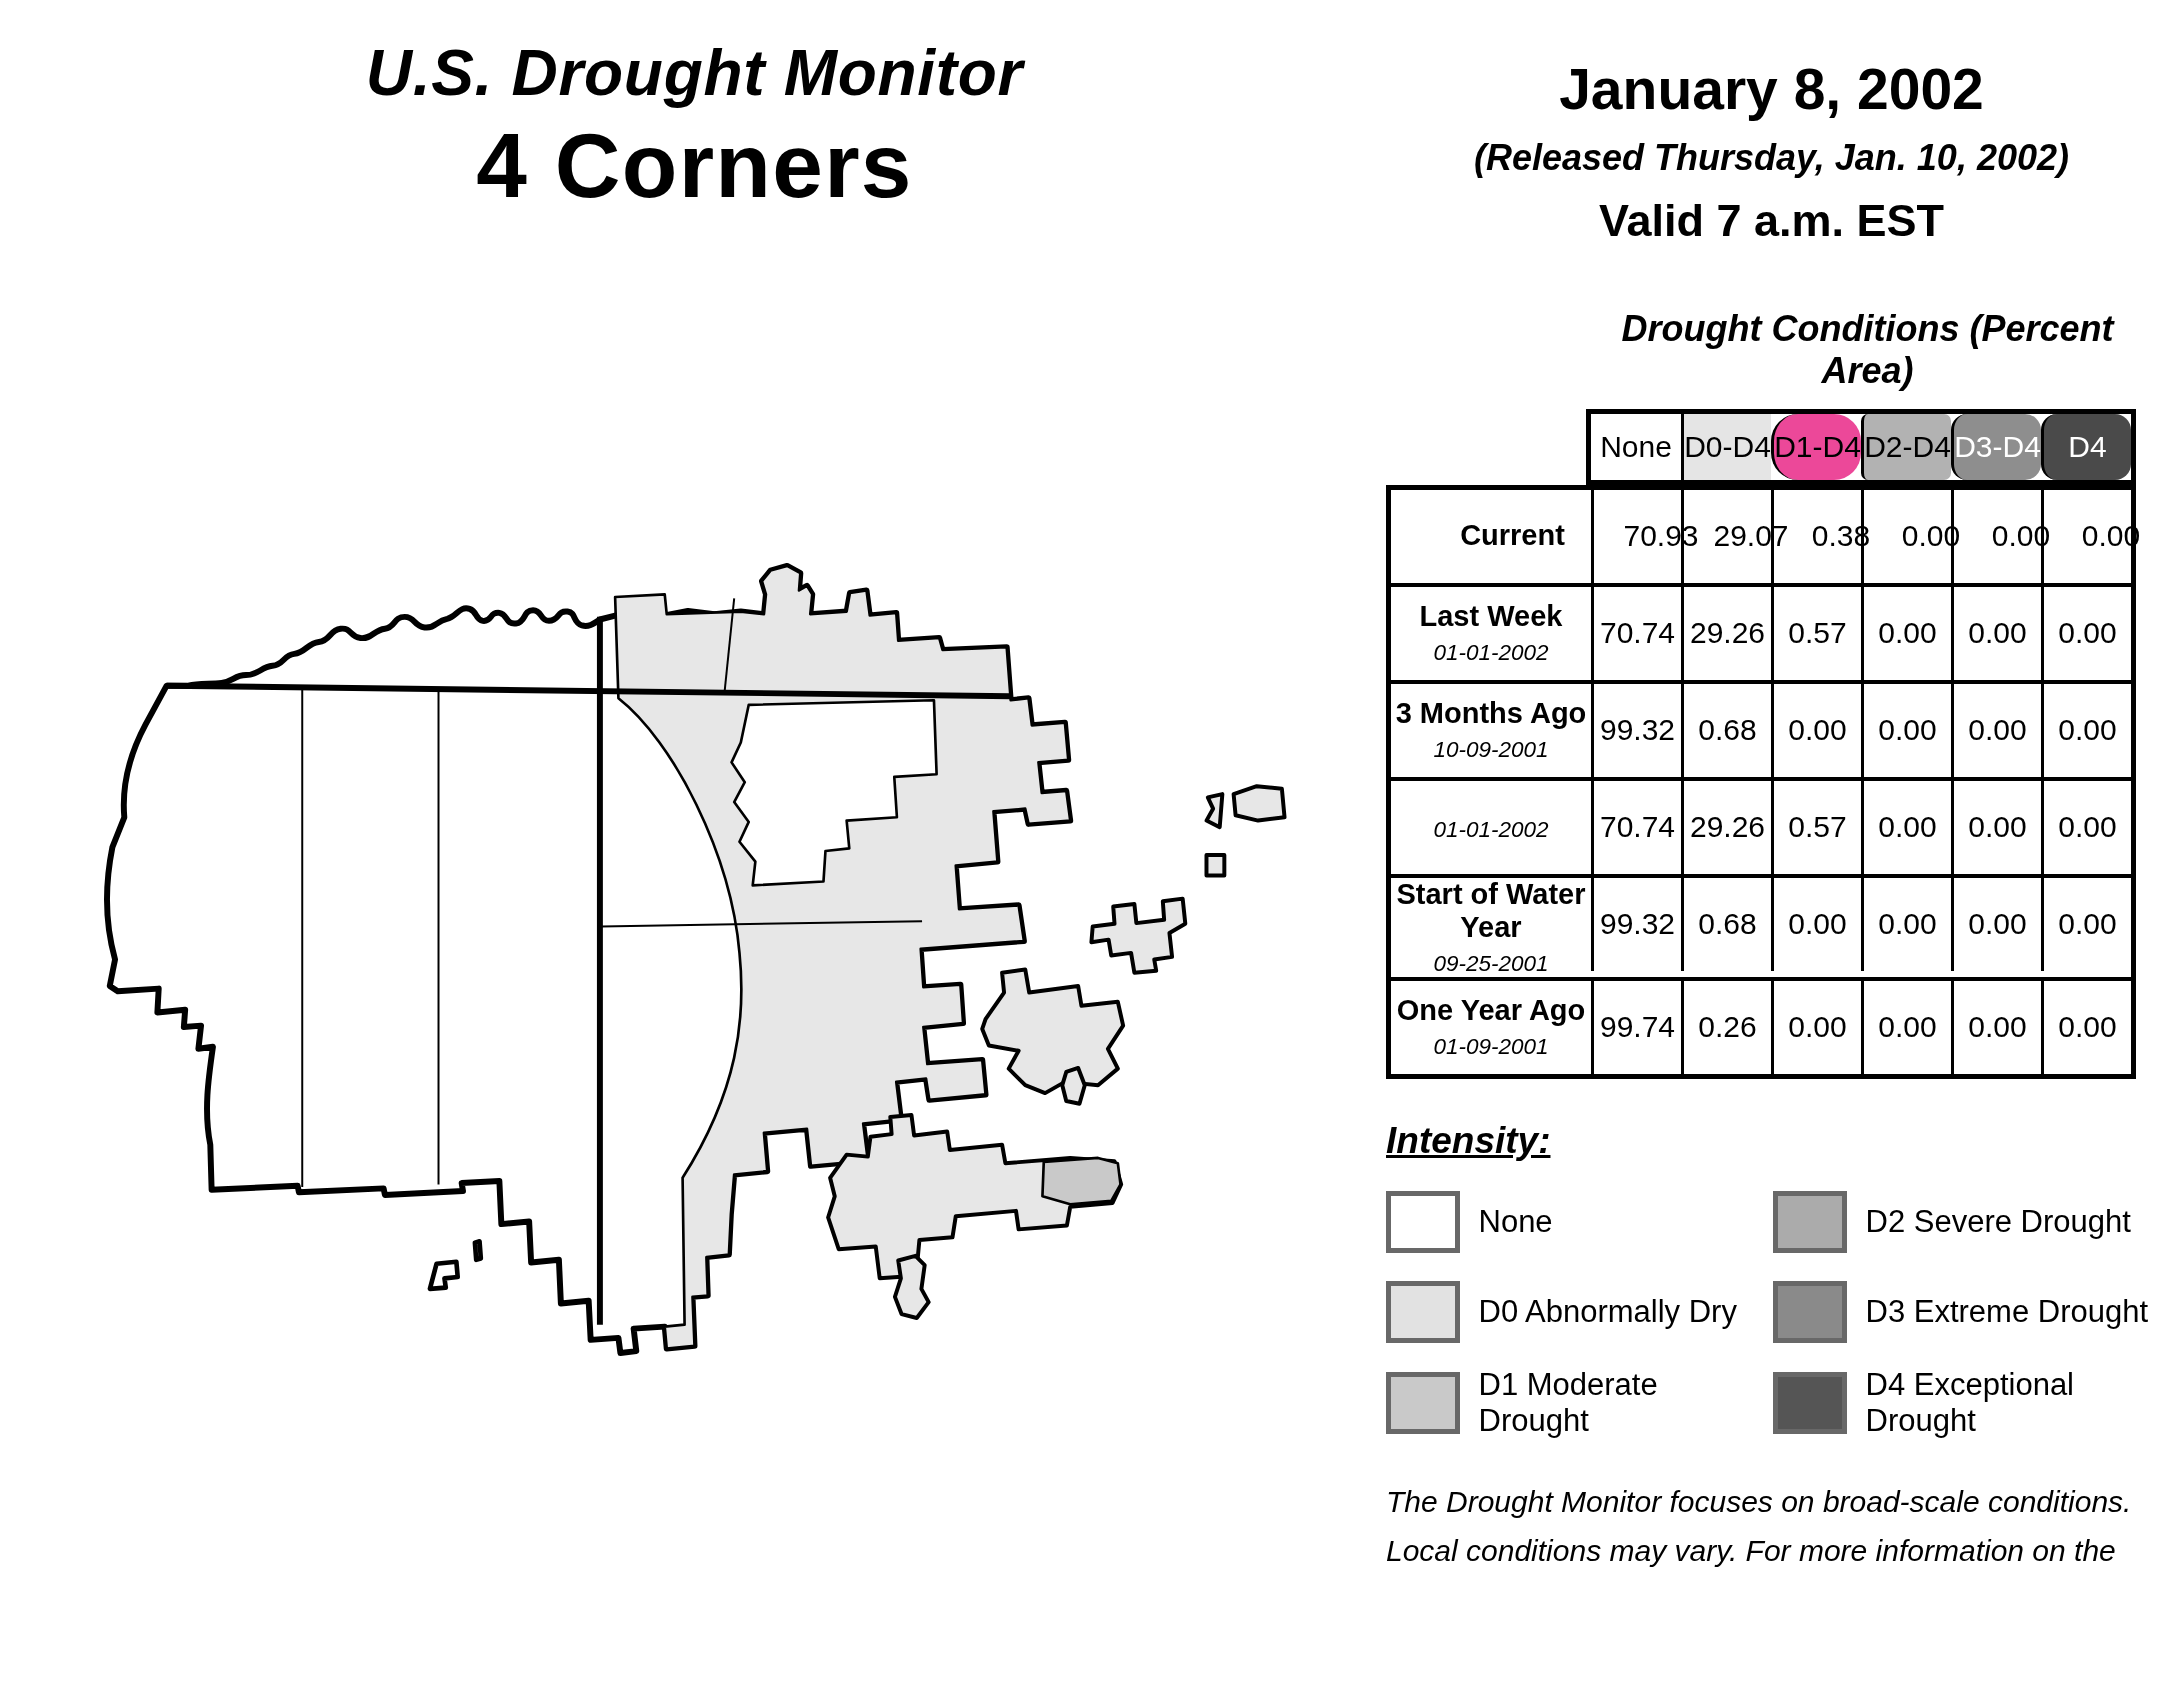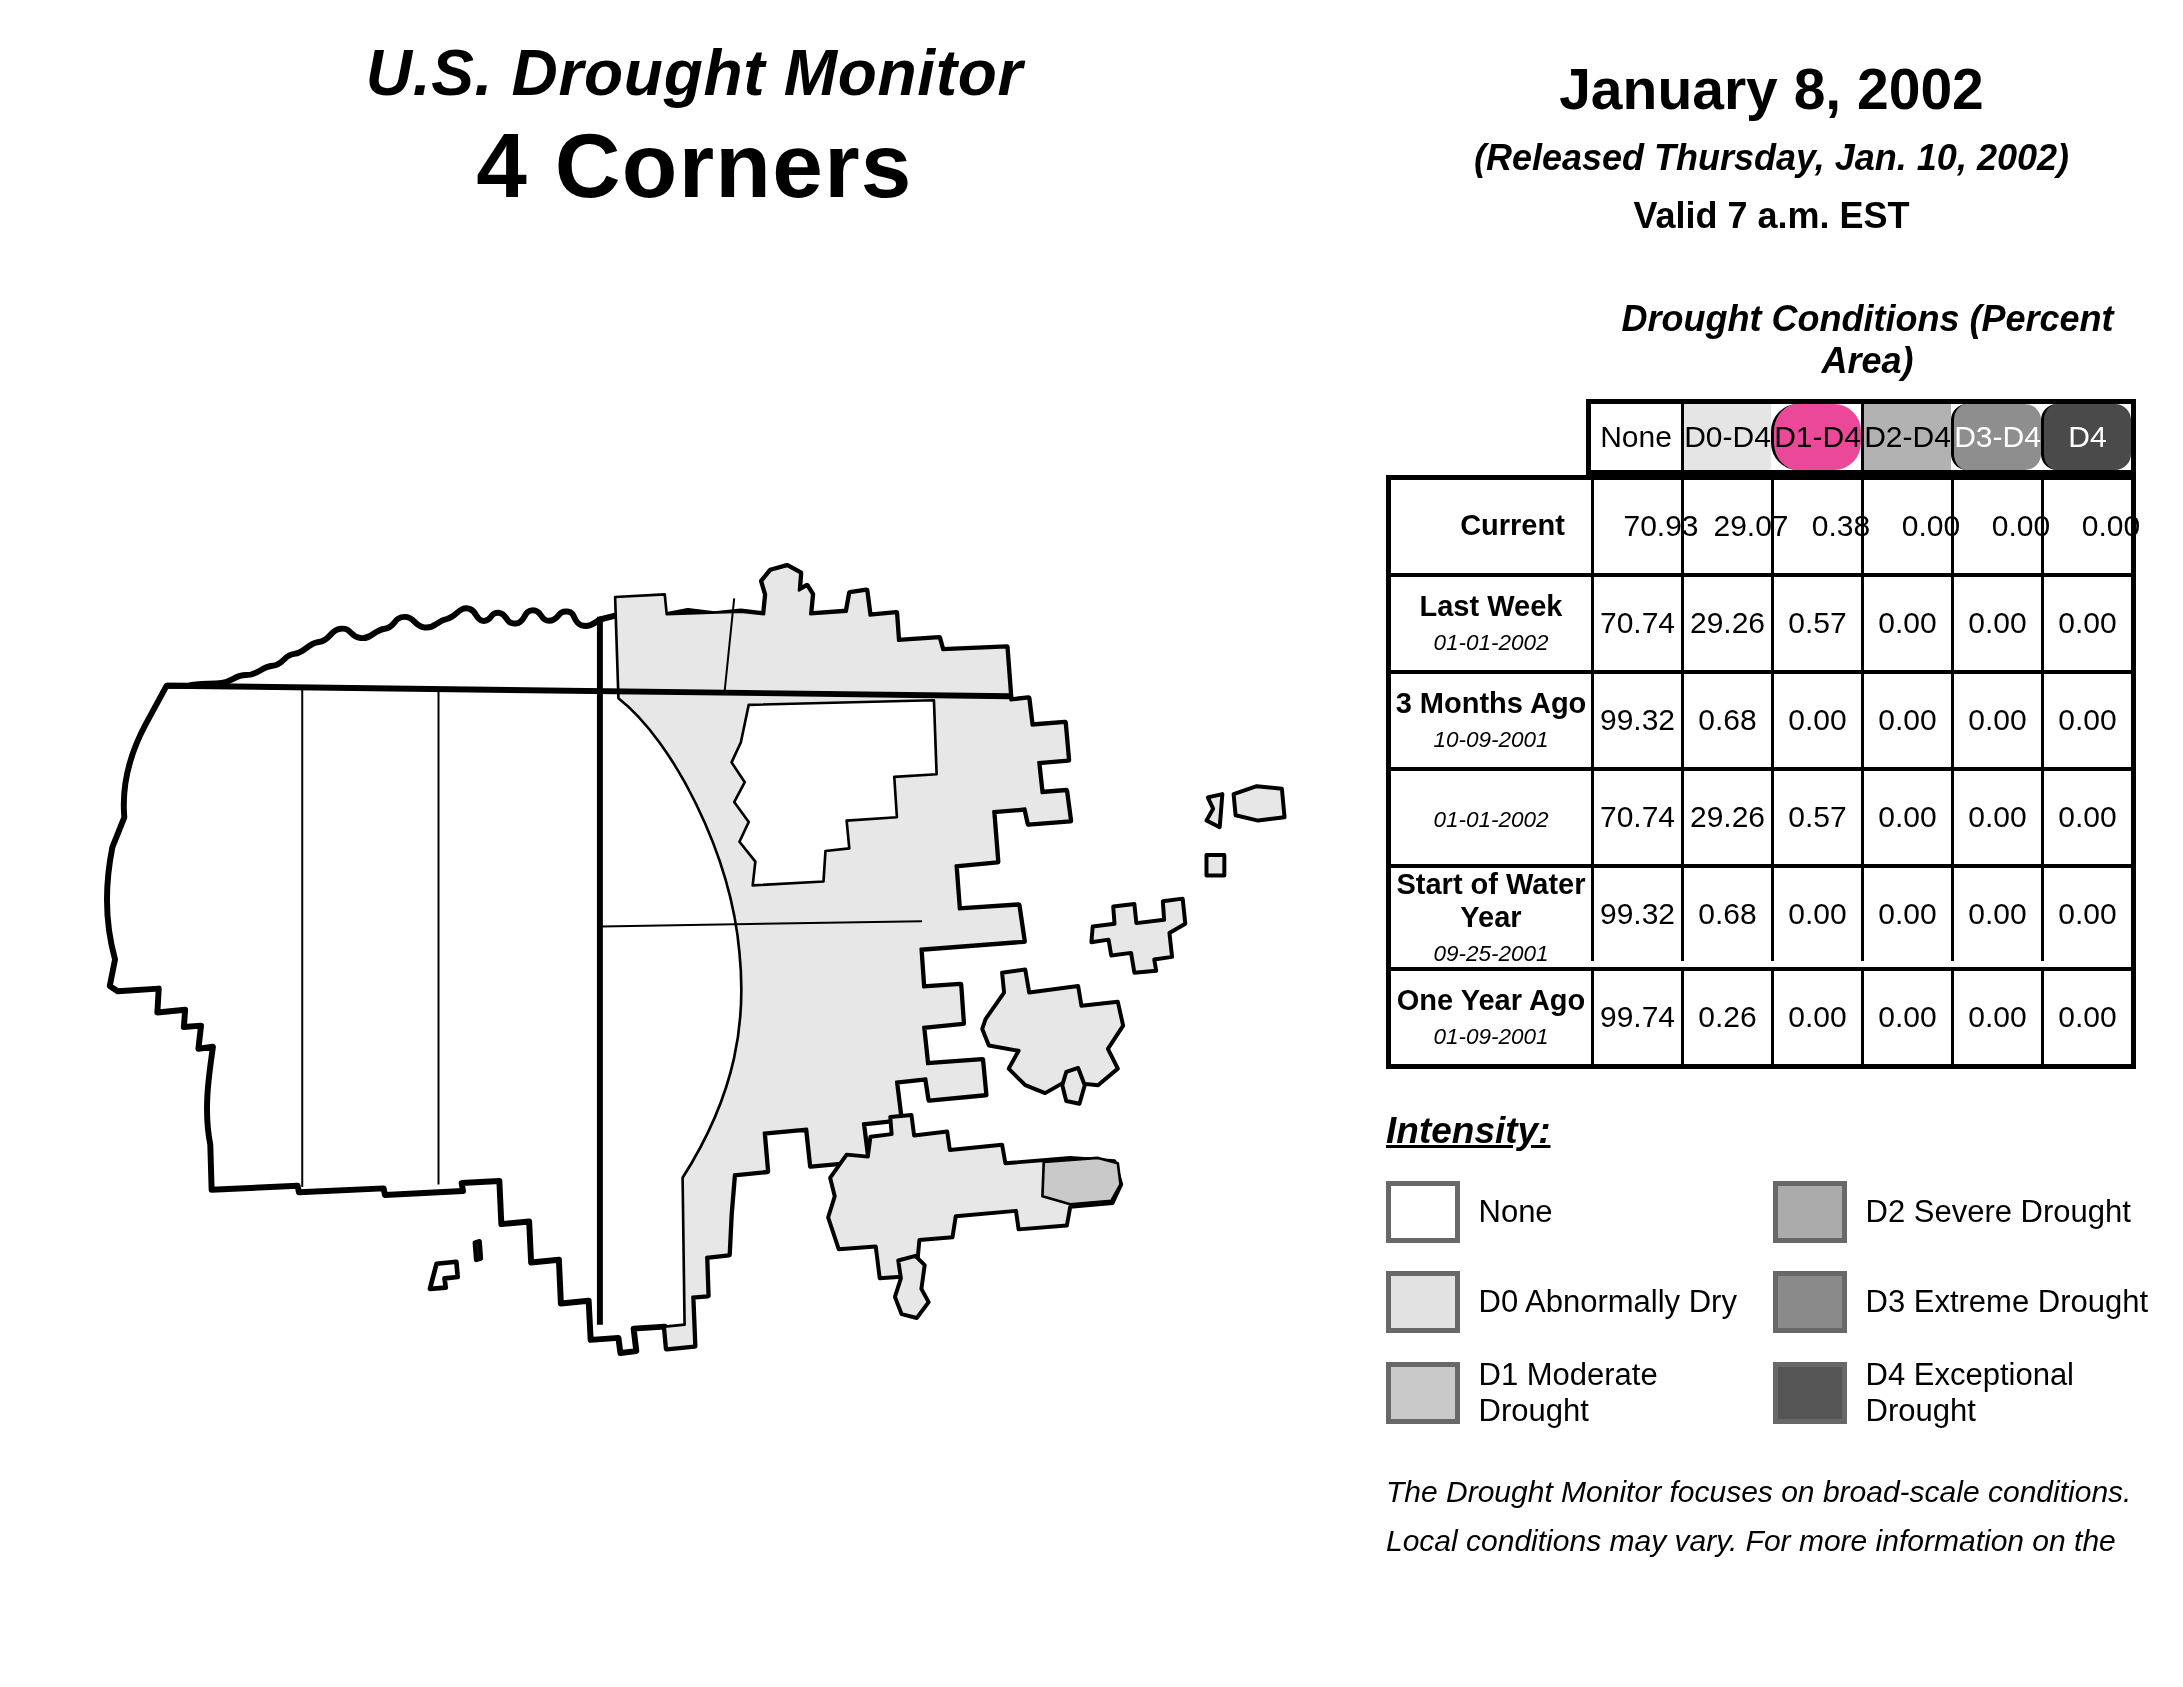--- a/index.html
+++ b/index.html
@@ -9,21 +9,21 @@
 
   
   #title-block{left:165px;top:36px;width:1059px;text-align:center;}
   #main-title{font-size:64px;font-weight:bold;font-style:italic;letter-spacing:0.7px;}
   #region-title{font-size:91px;font-weight:bold;margin-top:4px;letter-spacing:1.3px;}
 
   
   #right-col{left:1386px;top:56px;width:771px;}
   #date-line{font-size:57px;font-weight:bold;text-align:center;}
   #released-line{font-size:36px;font-weight:bold;font-style:italic;text-align:center;margin-top:14.6px;}
-  #valid-line{font-size:36px;font-weight:bold;text-align:center;margin-top:16px;}
+  #valid-line{font-size:45px;font-weight:bold;text-align:center;margin-top:16px;}
 
   #conditions-title{font-size:36px;font-weight:bold;font-style:italic;text-align:center;
                     padding-left:192px;margin-top:61px;}
 
   
   #dm-table{margin-top:17px;}
   #dm-head{margin-left:200px;display:grid;grid-template-columns:repeat(6,90px);
            border:5.3px solid #000;width:540px;}
   .head-cell{height:66px;display:flex;align-items:center;justify-content:center;
              font-size:30px;border-left:3.3px solid #000;}
@@ -148,21 +148,21 @@
   <div id="released-line">(Released Thursday, Jan. 10, 2002)</div>
   <div id="valid-line">Valid 7 a.m. EST</div>
 
   <div id="conditions-title">Drought Conditions (Percent Area)</div>
 
   <div id="dm-table">
     <div id="dm-head">
       <div class="head-cell" style="background-color: rgb(255, 255, 255);">None</div>
       <div class="head-cell" style="background-color: #e5e5e5;">D0-D4</div>
       <div class="head-cell" style="background-color: #ec4899; border-radius: 27px;">D1-D4</div>
-      <div class="head-cell" style="background-color: rgb(178, 178, 178);">D2-D4</div>
+      <div class="head-cell" style="background-color: rgb(178, 178, 178); border-radius: 7px;">D2-D4</div>
       <div class="head-cell lt" style="background-color: rgb(142, 142, 142);">D3-D4</div>
       <div class="head-cell lt" style="background-color: rgb(74, 74, 74);">D4</div>
     </div>
 
     <div id="dm-body">
 
       <div class="row-label first-row">
         <span class="lbl">Current</span>
       </div>
       <div class="val-cell first-row">70.93</div>

